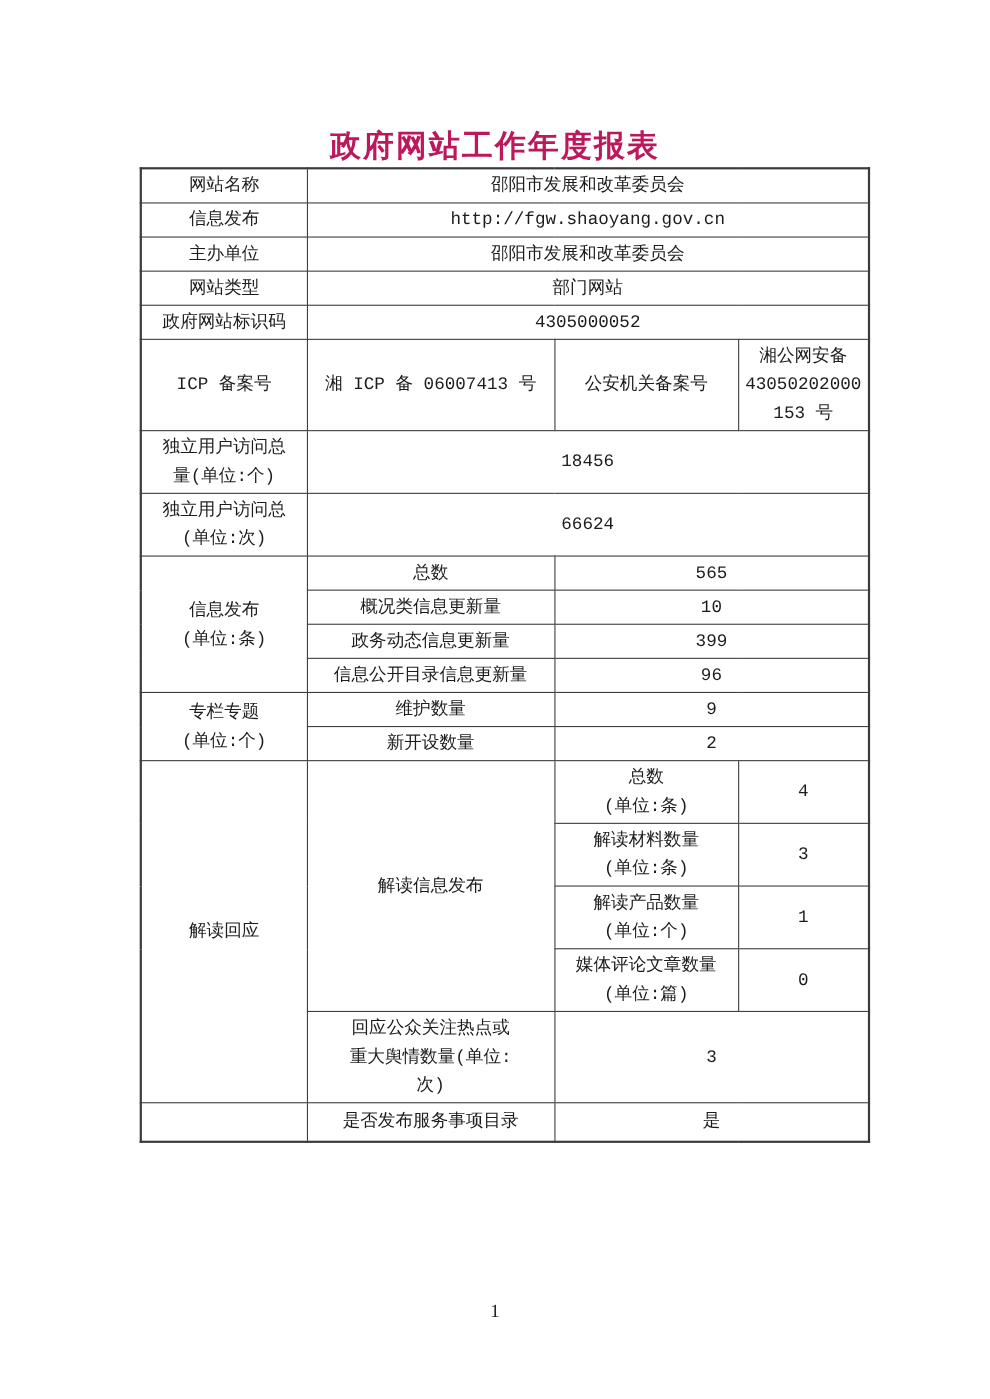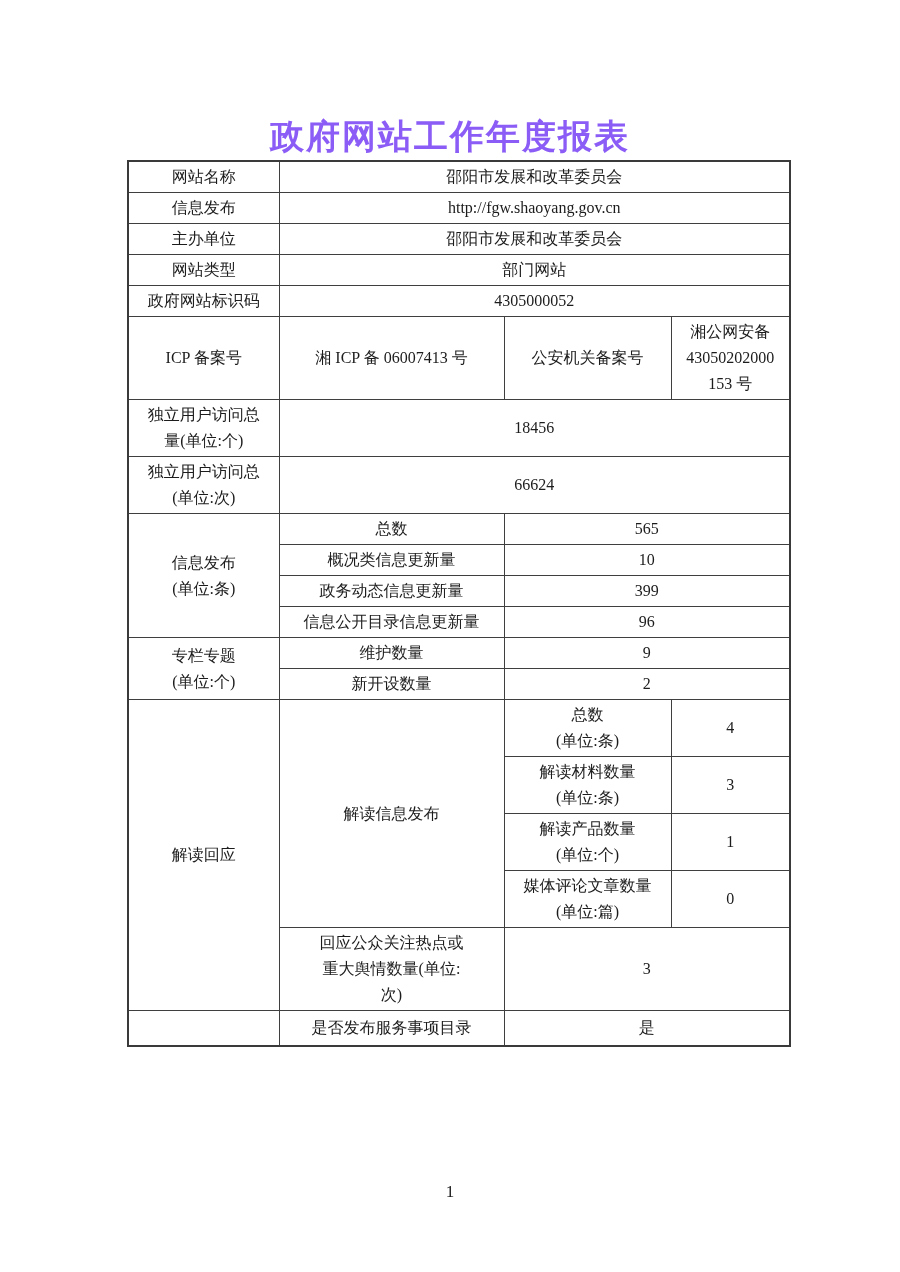--- a/index.html
+++ b/index.html
@@ -11,23 +11,23 @@
     position: relative;
     color: #1c1c1c;
     font-family: "Liberation Serif", "DejaVu Serif", serif;
     overflow: hidden;
   }
   .doc-title {
     padding-top: 114px;
     text-align: center;
     font-family: "Liberation Sans", "DejaVu Sans", sans-serif;
     font-weight: 700;
-    font-size: 34px;
+    font-size: 28px;
     letter-spacing: 2px;
-    color: #8b5cf6;
+    color: #be185d;
   }
   .doc-subtitle {
     margin-top: 34px;
     text-align: center;
     font-size: 19px;
     letter-spacing: 1px;
     color: #1c1c1c;
   }
   .reporting-unit {
     margin: 56px 0 9px 127px;
@@ -45,20 +45,21 @@
   }
   table.report td {
     border: 1px solid #3f3f3f;
     text-align: center;
     vertical-align: middle;
     font-size: 16px;
     line-height: 26px;
     white-space: pre-line;
     padding: 2px 4px;
     color: #1c1c1c;
+    font-family: Liberation Mono, monospace;
   }
   td.h31  { height: 31px; }
   td.h83  { height: 83px; margin-top: 41px; }
   td.h54  { height: 54px; }
   td.h50  { height: 50px; }
   td.h78  { height: 78px; }
   td.h35  { height: 35px; }
   .page-number {
     position: absolute;
     left: 0;

